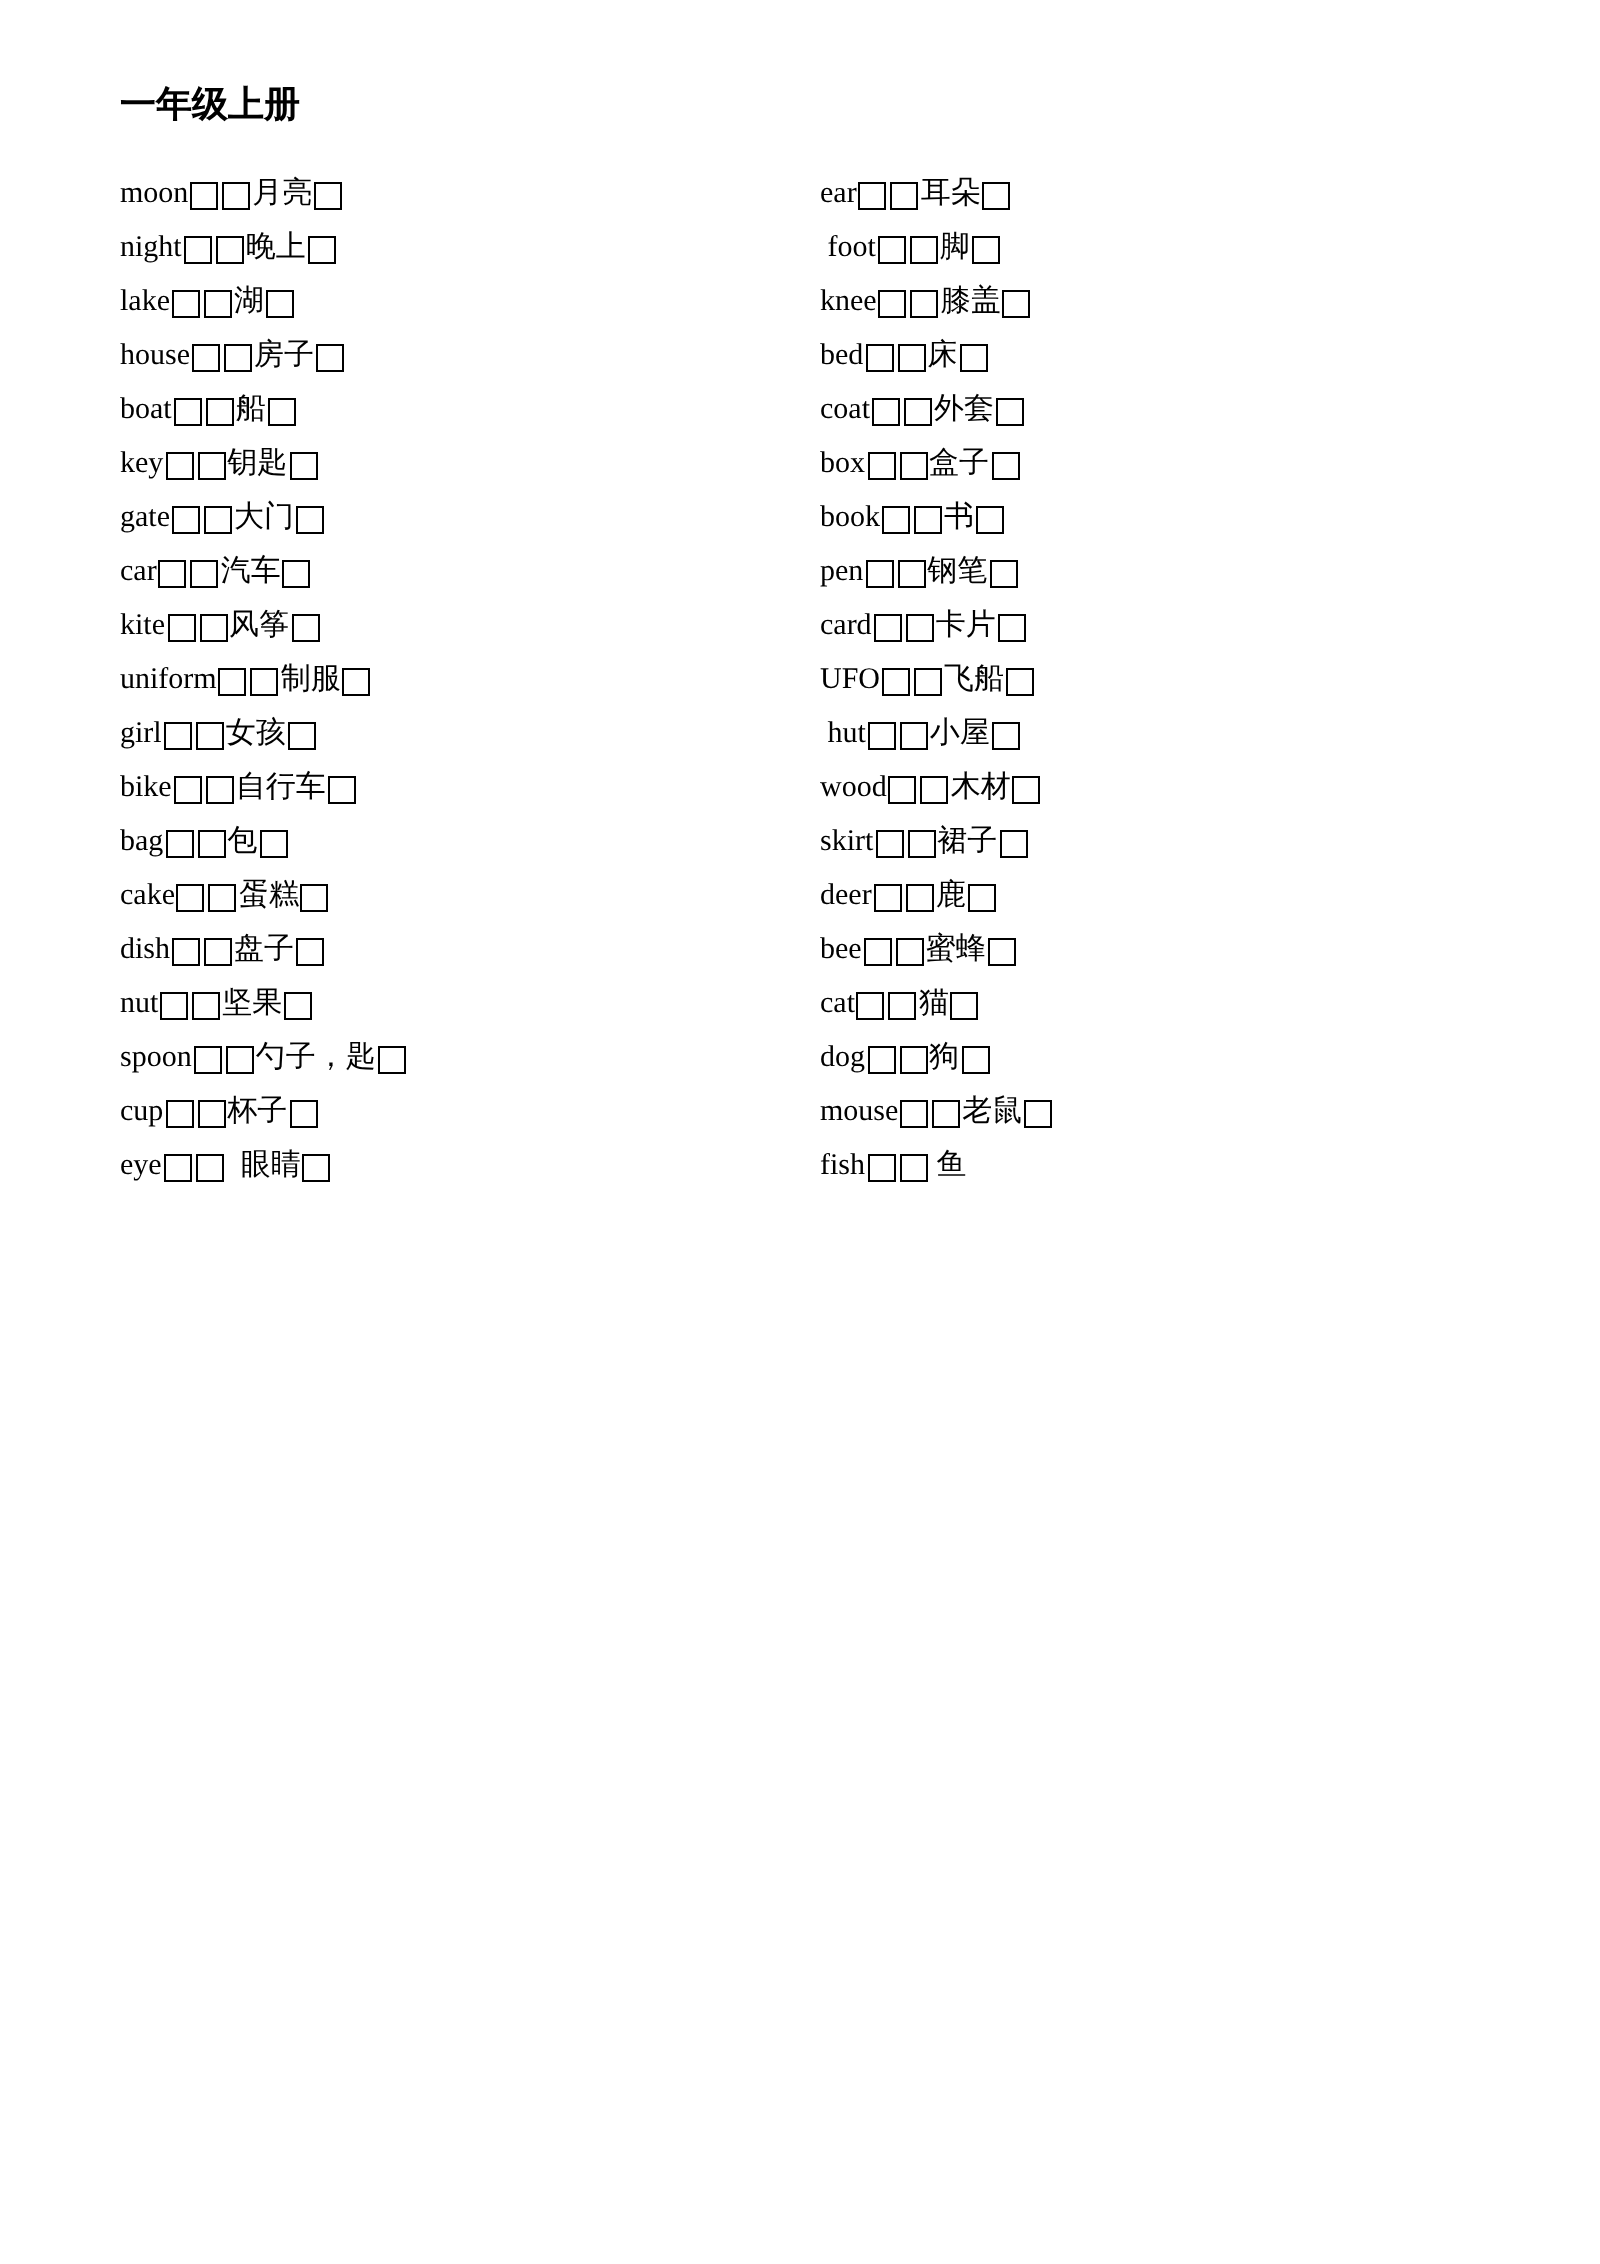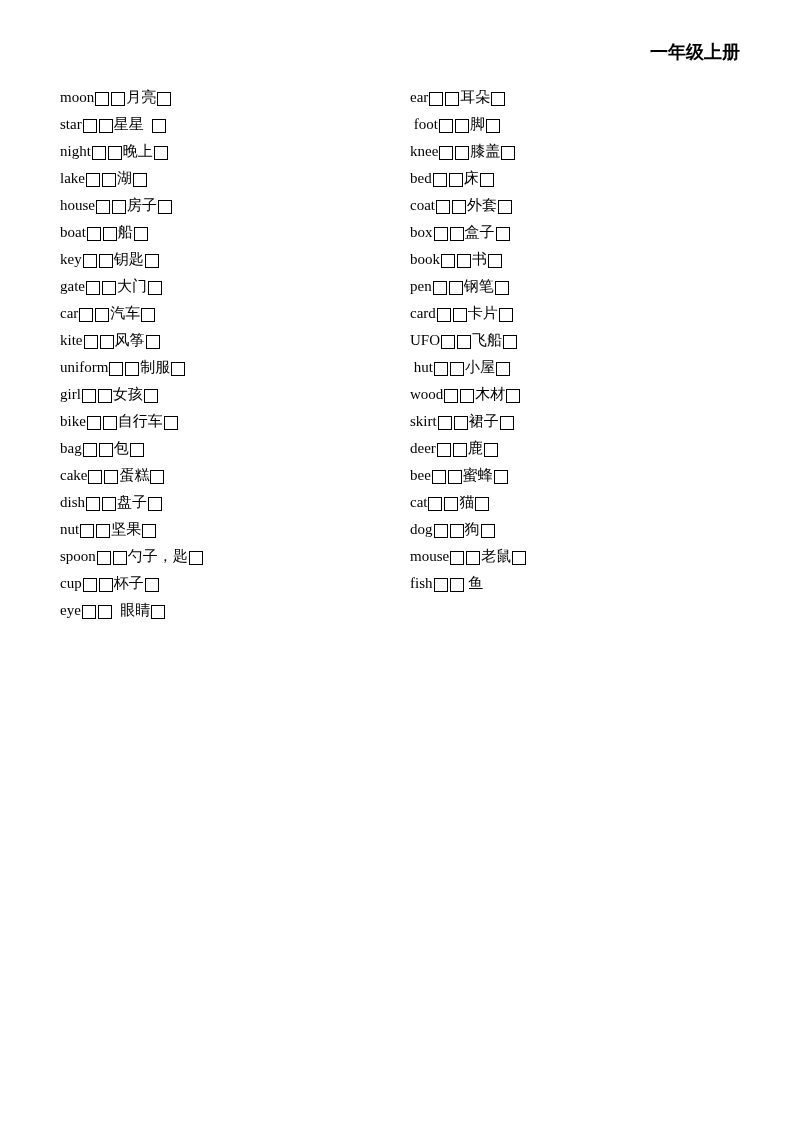--- a/index.html
+++ b/index.html
@@ -14,21 +14,20 @@
       color: #000;
       width: 800px;
       min-height: 1132px;
       padding: 40px 60px;
     }
     .page-title {
       font-size: 18px;
       font-weight: bold;
       margin-bottom: 20px;
       font-family: "SimHei", "黑体", sans-serif;
-      text-align: right;
     }
     .vocab-grid {
       display: grid;
       grid-template-columns: 1fr 1fr;
       row-gap: 10px;
       column-gap: 20px;
     }
     .vocab-item {
       font-size: 15px;
       line-height: 1.8;
@@ -45,21 +44,20 @@
   </style>
 </head>
 <body>
 
 <div class="page-title">一年级上册</div>
 
 <div class="vocab-grid">
 
   <div>
     <div class="vocab-item">moon<span class="box"></span><span class="box"></span>月亮<span class="box"></span></div>
-    <div class="vocab-item">star<span class="box"></span><span class="box"></span>星星&nbsp;&nbsp;<span class="box"></span></div>
     <div class="vocab-item">night<span class="box"></span><span class="box"></span>晚上<span class="box"></span></div>
     <div class="vocab-item">lake<span class="box"></span><span class="box"></span>湖<span class="box"></span></div>
     <div class="vocab-item">house<span class="box"></span><span class="box"></span>房子<span class="box"></span></div>
     <div class="vocab-item">boat<span class="box"></span><span class="box"></span>船<span class="box"></span></div>
     <div class="vocab-item">key<span class="box"></span><span class="box"></span>钥匙<span class="box"></span></div>
     <div class="vocab-item">gate<span class="box"></span><span class="box"></span>大门<span class="box"></span></div>
     <div class="vocab-item">car<span class="box"></span><span class="box"></span>汽车<span class="box"></span></div>
     <div class="vocab-item">kite<span class="box"></span><span class="box"></span>风筝<span class="box"></span></div>
     <div class="vocab-item">uniform<span class="box"></span><span class="box"></span>制服<span class="box"></span></div>
     <div class="vocab-item">girl<span class="box"></span><span class="box"></span>女孩<span class="box"></span></div>

